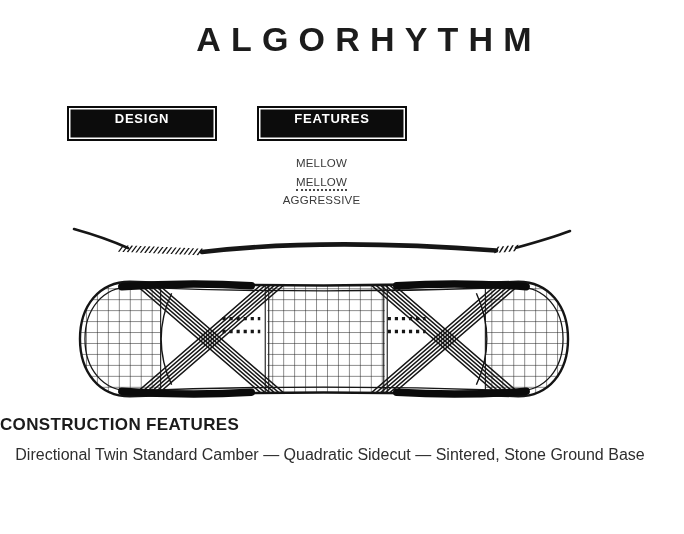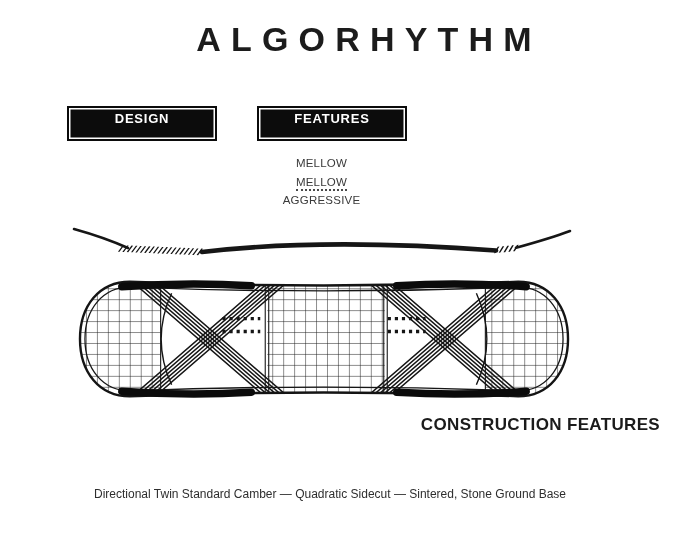--- a/index.html
+++ b/index.html
@@ -23,26 +23,26 @@
   .col-items { margin-top:13px; text-align:center; font-size:11.5px;
     color:#3a3a3a; letter-spacing:0.02em; }
   .spec-item { line-height:18.5px; }
   .spec-item > span { display:inline-block; line-height:13px; }
   .dotted { border-bottom:2px dotted #4a4a4a; }
 
   .profile  { position:absolute; left:72px; top:224px; }
   .topview  { position:absolute; left:75px; top:277px; }
 
   .construction-heading {
-    position:absolute; top:415px; left:0; width:660px; text-align:right;
+    position:absolute; top:415px; left:0; width:660px; text-align:left;
     font-size:17px; font-weight:bold; color:#1b1b1b; letter-spacing:0.02em;
   }
   .features {
     position:absolute; top:447px; left:0; width:660px; text-align:center;
-    font-size:12px; color:#2e2e2e; line-height:15.3px;margin-top:40px;
+    font-size:16px; color:#2e2e2e; line-height:15.3px;
   }
 </style>
 </head>
 <body>
 
 <div class="sheet">
 
   <div class="title">ALGORHYTHM</div>
 
   <div class="columns">

